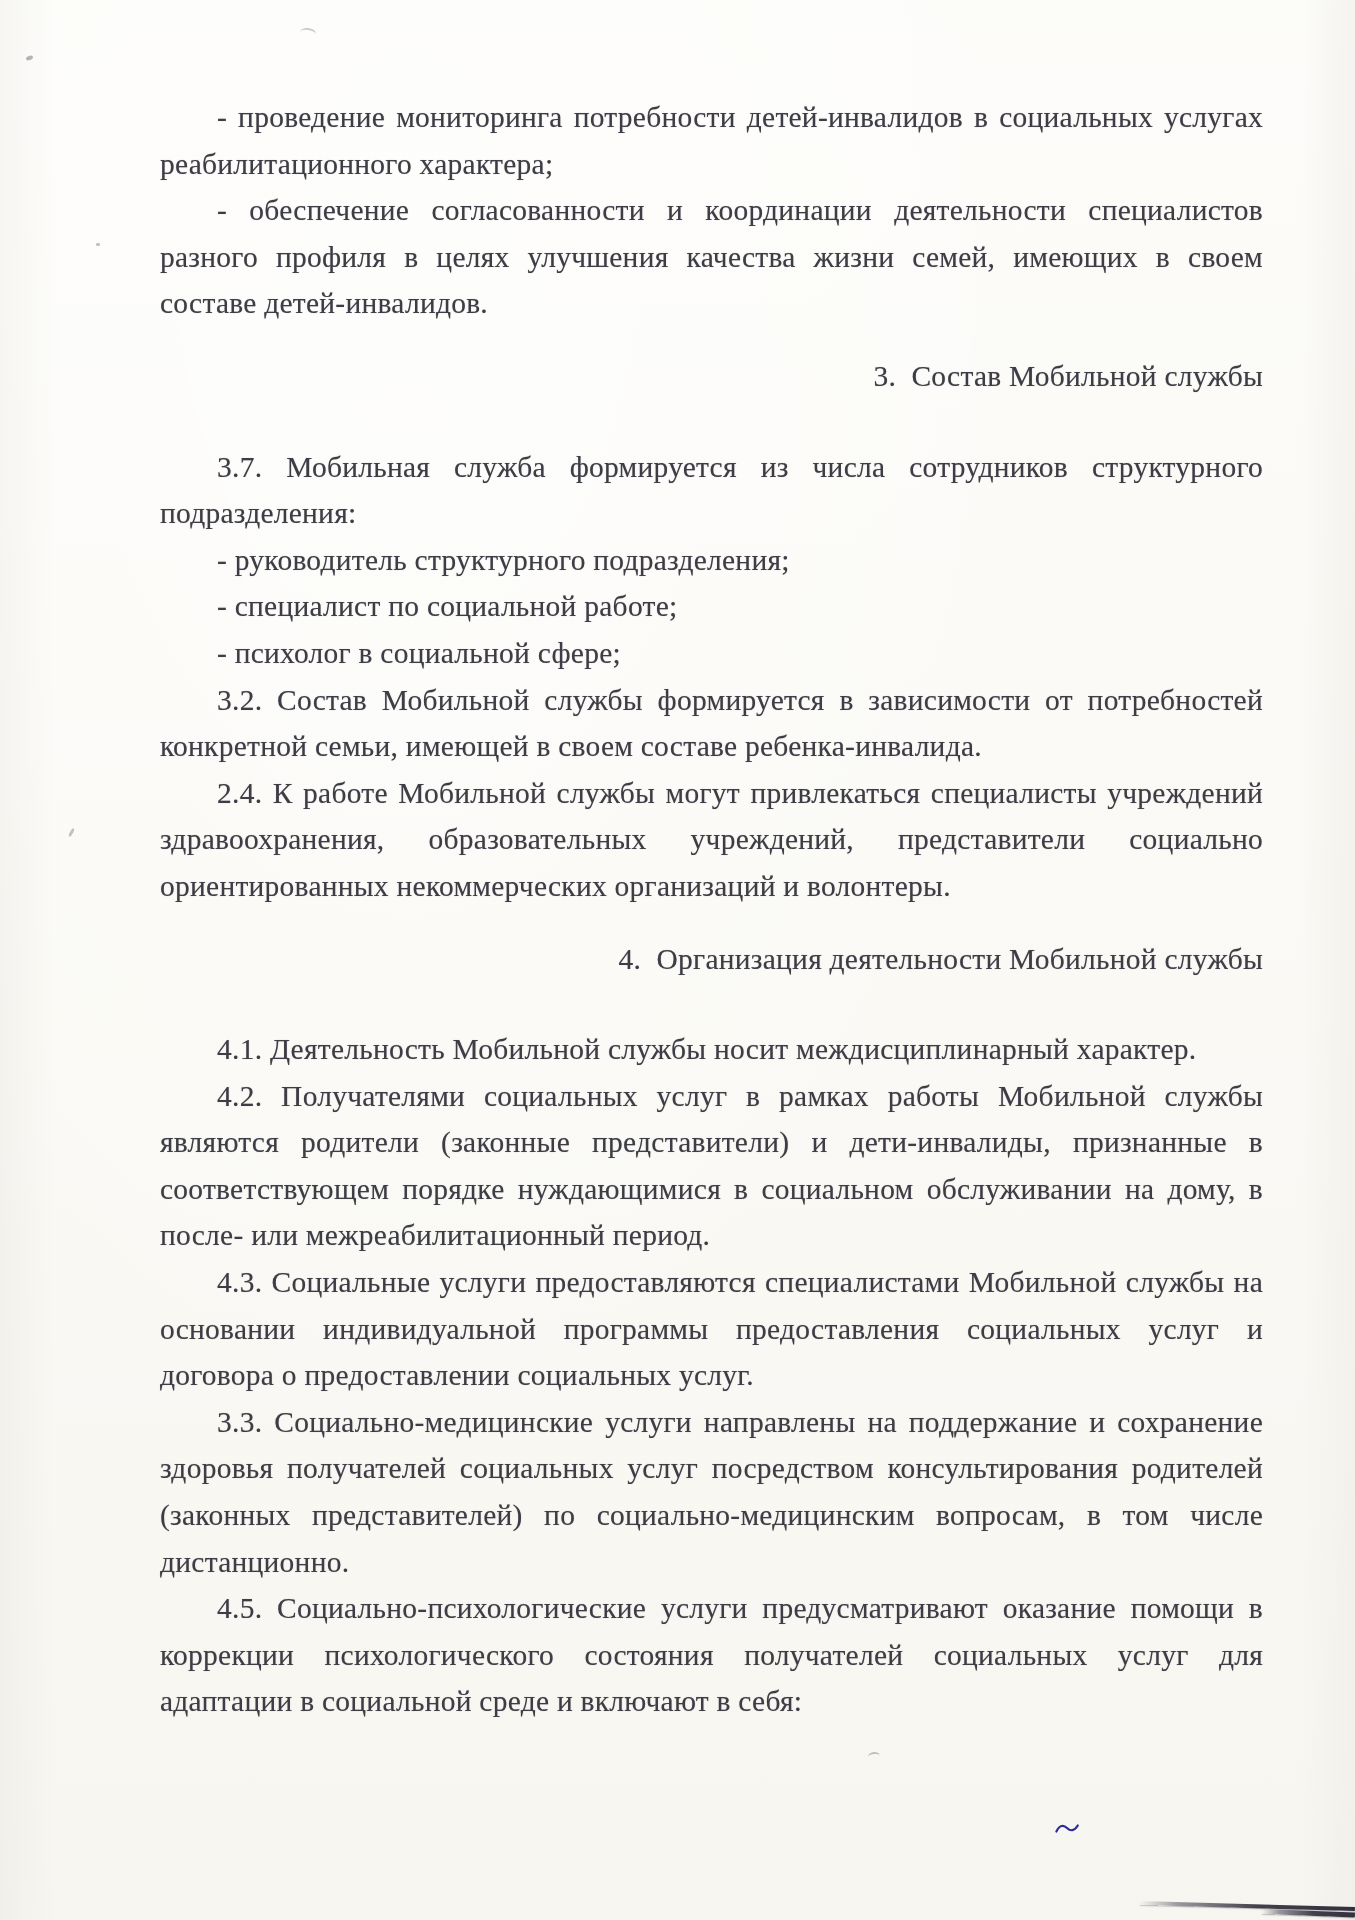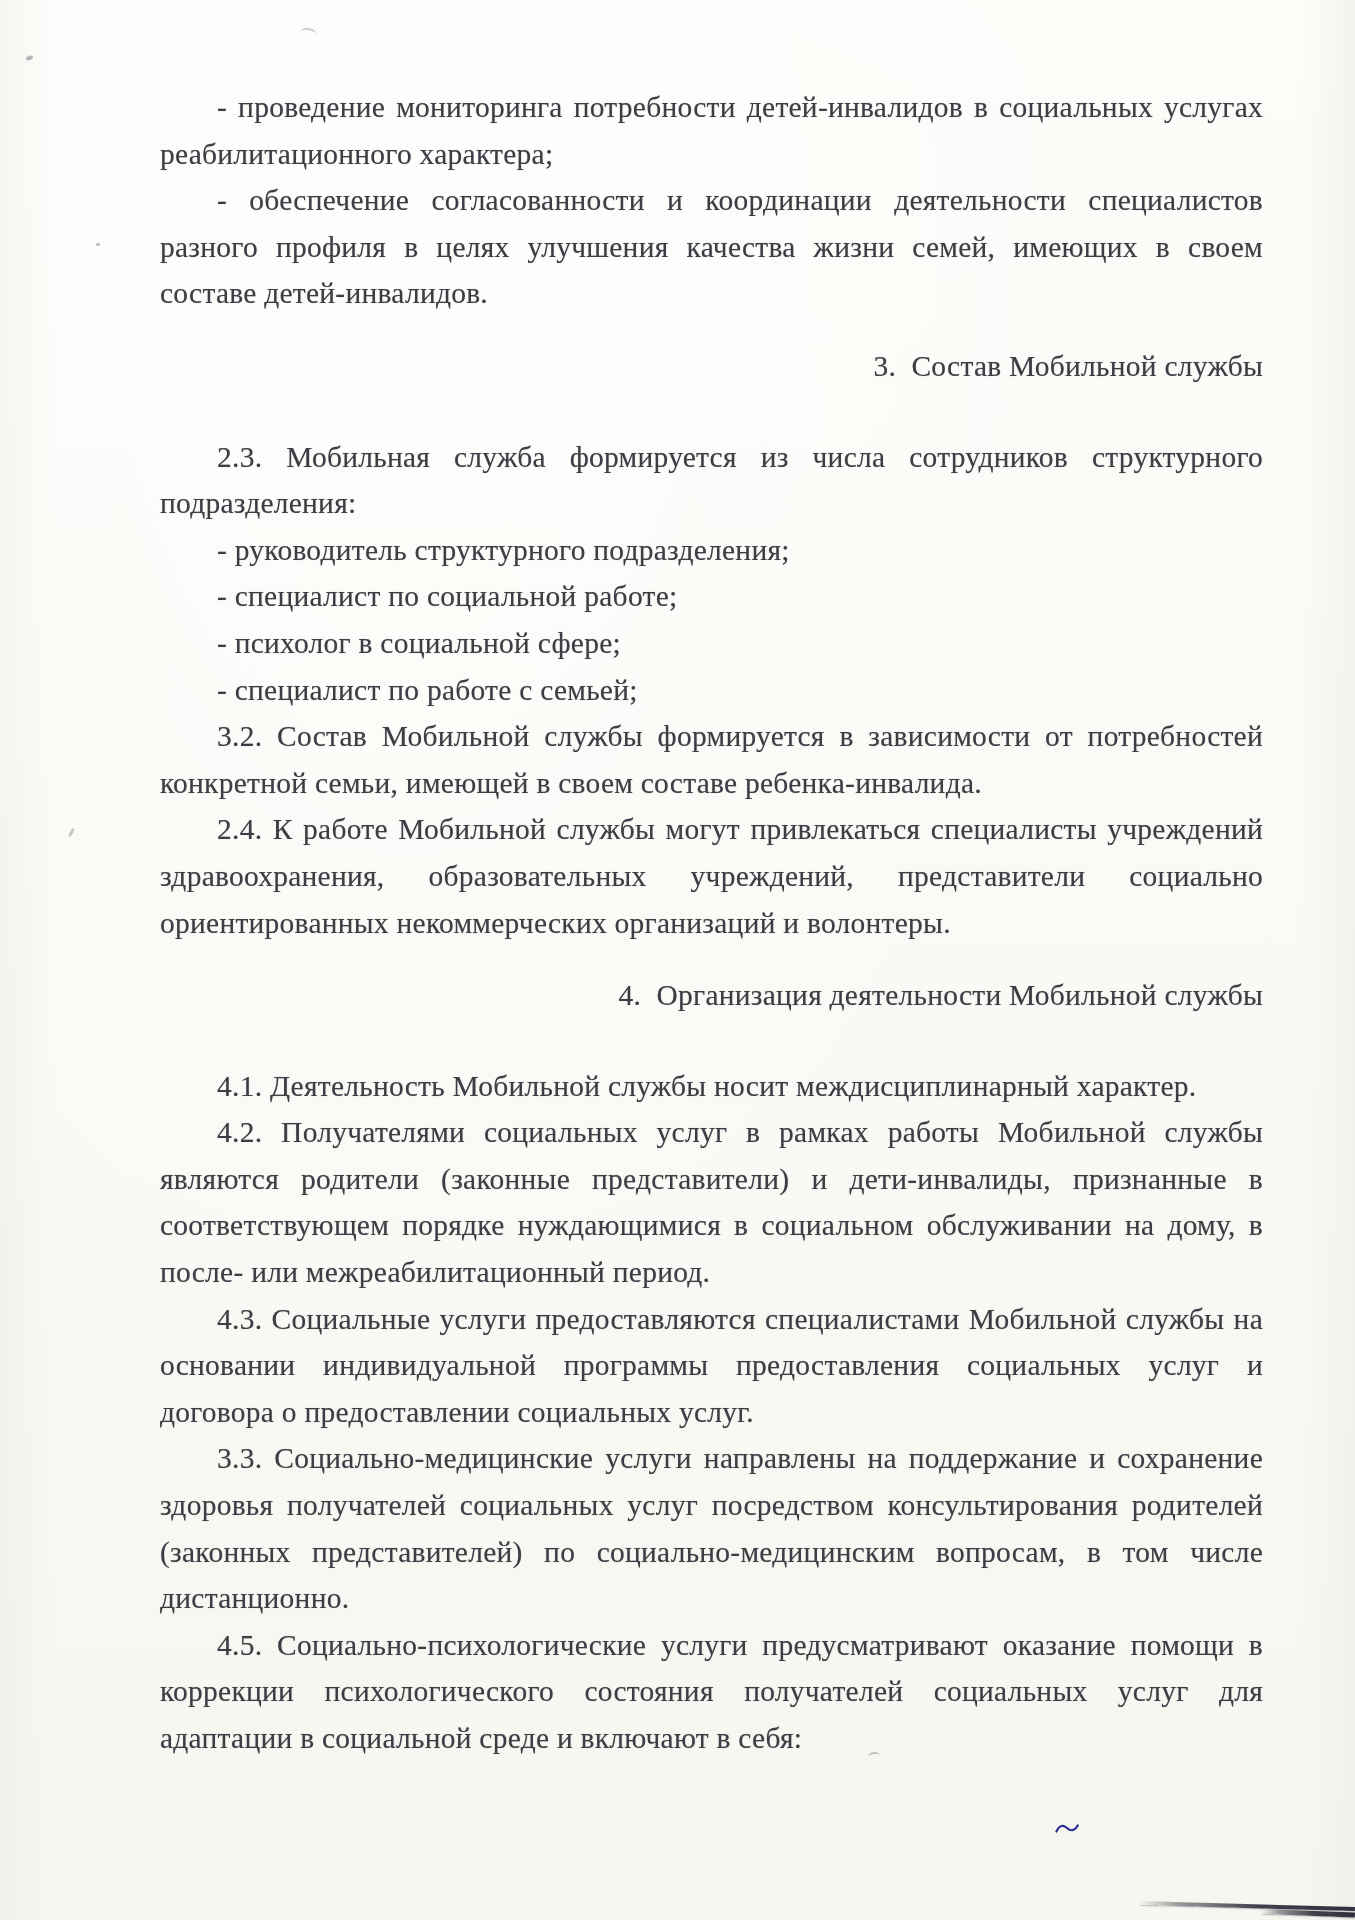--- a/index.html
+++ b/index.html
@@ -14,21 +14,21 @@
     overflow:hidden;
     background-color:#fbfaf6;
     background-image:
       radial-gradient(ellipse at 30% 12%, rgba(255,255,255,0.55), rgba(255,255,255,0) 55%),
       linear-gradient(90deg, rgba(234,232,226,0.45), rgba(251,250,246,0) 4%, rgba(251,250,246,0) 96%, rgba(236,234,228,0.5)),
       linear-gradient(180deg, rgba(255,255,255,0.4), rgba(246,244,238,0.35) 70%, rgba(242,240,234,0.45));
     color:#3e3d45;
   }
   .textcol{
     position:absolute;
-    left:160px;top:84px;width:1103px;
+    left:160px;top:94px;width:1103px;
   }
   .textcol .paragraph,
   .textcol .list-item,
   .textcol .heading{
     margin:0;
     font-size:29.5px;
     line-height:46.6px;
     font-weight:400;
     letter-spacing:0.25px;
     color:#3e3d45;
@@ -57,25 +57,24 @@
   .artifact.pen svg{display:block;}
 </style>
 </head>
 <body>
 
 <div class="paper">
   <div class="textcol">
       <p class="paragraph">- проведение мониторинга потребности детей-инвалидов в социальных услугах реабилитационного характера;</p>
       <p class="paragraph">- обеспечение согласованности и координации деятельности специалистов разного профиля в целях улучшения качества жизни семей, имеющих в своем составе детей-инвалидов.</p>
       <h2 class="heading">3.&nbsp; Состав Мобильной службы</h2>
-      <p class="paragraph">2.3. Мобильная служба формируется из числа сотрудников структурного подразделения:</p>
+      <p class="paragraph">3.7. Мобильная служба формируется из числа сотрудников структурного подразделения:</p>
       <p class="list-item">- руководитель структурного подразделения;</p>
       <p class="list-item">- специалист по социальной работе;</p>
       <p class="list-item">- психолог в социальной сфере;</p>
-      <p class="list-item">- специалист по работе с семьей;</p>
       <p class="paragraph">3.2. Состав Мобильной службы формируется в зависимости от потребностей конкретной семьи, имеющей в своем составе ребенка-инвалида.</p>
       <p class="paragraph">2.4. К работе Мобильной службы могут привлекаться специалисты учреждений здравоохранения, образовательных учреждений, представители социально ориентированных некоммерческих организаций и волонтеры.</p>
       <h2 class="heading">4.&nbsp;&nbsp;Организация деятельности Мобильной службы</h2>
       <p class="paragraph">4.1. Деятельность Мобильной службы носит междисциплинарный характер.</p>
       <p class="paragraph">4.2. Получателями социальных услуг в рамках работы Мобильной службы являются родители (законные представители) и дети-инвалиды, признанные в соответствующем порядке нуждающимися в социальном обслуживании на дому, в после- или межреабилитационный период.</p>
       <p class="paragraph">4.3. Социальные услуги предоставляются специалистами Мобильной службы на основании индивидуальной программы предоставления социальных услуг и договора о предоставлении социальных услуг.</p>
       <p class="paragraph">3.3. Социально-медицинские услуги направлены на поддержание и сохранение здоровья получателей социальных услуг посредством консультирования родителей (законных представителей) по социально-медицинским вопросам, в том числе дистанционно.</p>
       <p class="paragraph">4.5. Социально-психологические услуги предусматривают оказание помощи в коррекции психологического состояния получателей социальных услуг для адаптации в социальной среде и включают в себя:</p>
     </div>
   <div>

